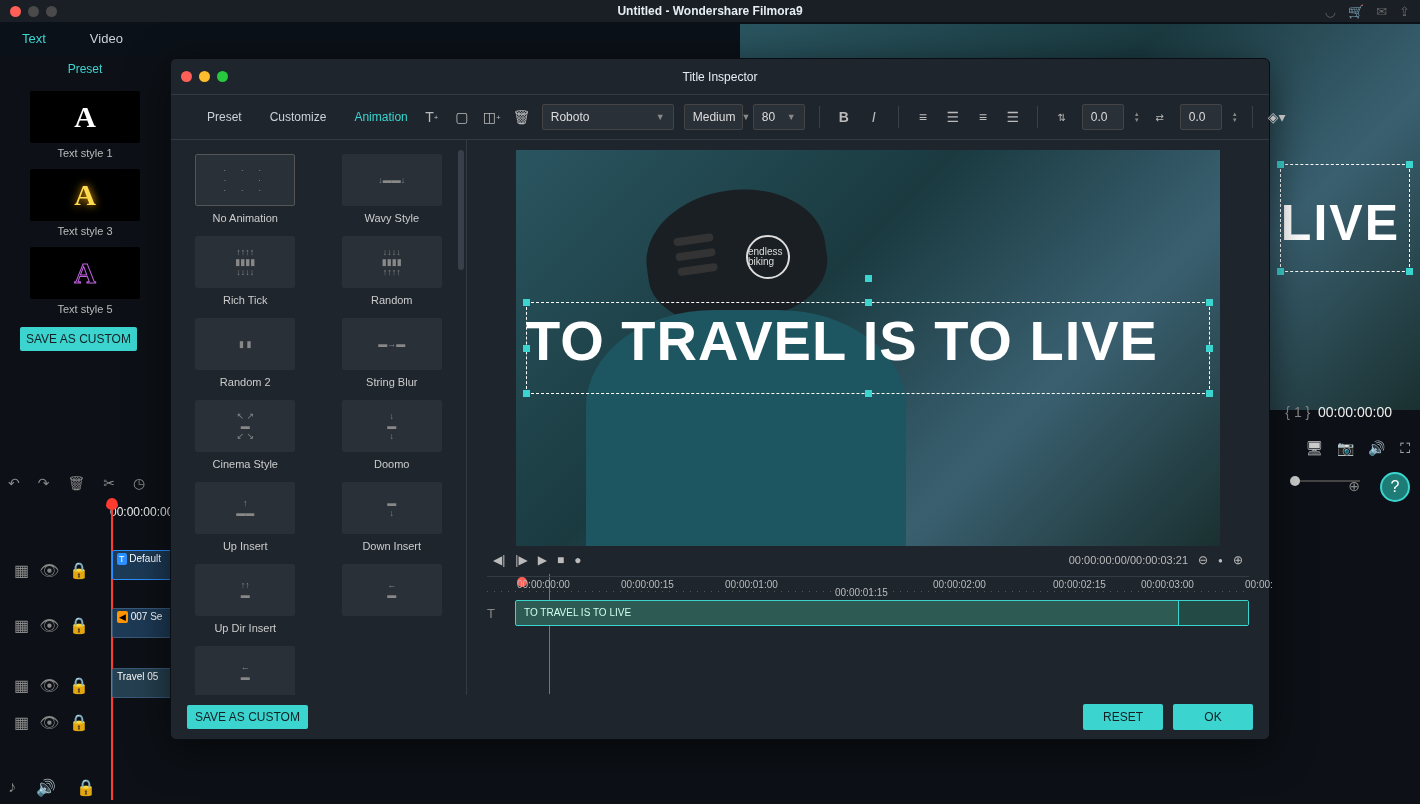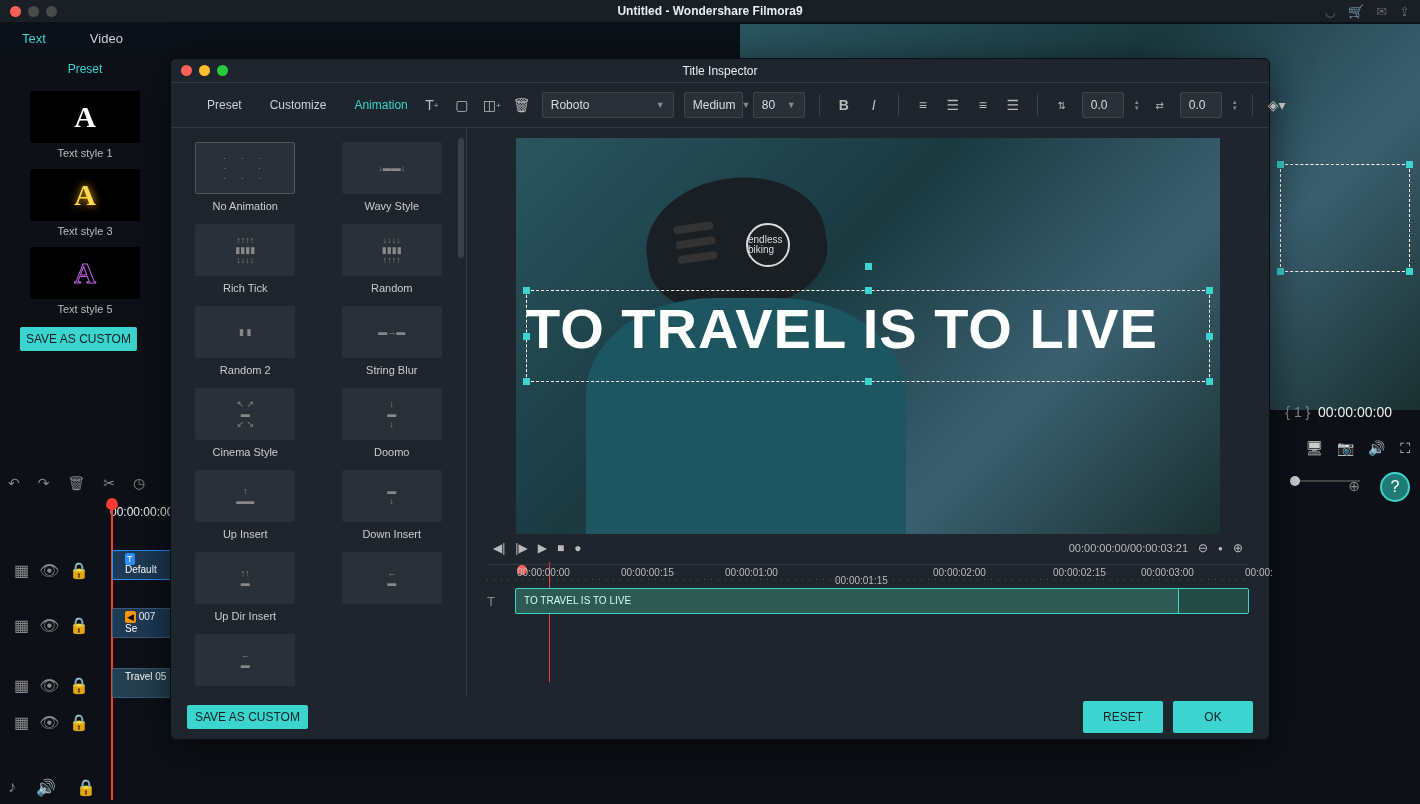--- a/index.html
+++ b/index.html
@@ -28,41 +28,41 @@
 .style-lbl{font-size:11px;color:#bbb}
 
 .save-custom { background:#3bd4cf; color:#142024; font-size:12px; padding:5px 6px; border-radius:2px; display:inline-block; margin:8px 0 0 20px; cursor:pointer; }
 
 .tool-row { position:absolute; left:8px; top:475px; display:flex; gap:18px; align-items:center; color:#888; font-size:14px; }
 .timecode-pill { position:absolute; left:110px; top:505px; color:#eee; font-size:12px; }
 .red-line { position:absolute; left:111px; top:500px; width:2px; height:300px; background:#ff3b30; }
 .red-head { position:absolute; left:106px; top:498px; width:12px; height:12px; background:#ff3b30; border-radius:50% 50% 50% 50% / 60% 60% 40% 40%; }
 .track-row { position:absolute; left:0; height:40px; display:flex; align-items:center; gap:10px; padding-left:14px; color:#888; }
 .tr1{top:550px}.tr2{top:605px}.tr3{top:665px}.tr4{top:702px}
-.clip { position:absolute; left:112px; height:30px; border-radius:2px; font-size:10px; color:#fff; padding:2px 12px; overflow:hidden; border:1px solid #3a5a7a; }
+.clip { position:absolute; left:112px; height:30px; border-radius:2px; font-size:10px; color:#fff; padding:2px 4px; overflow:hidden; border:1px solid #3a5a7a; }
 .clip1{top:550px;width:60px;background:#1d3a56;border-color:#2b8fff}
 .clip2{top:608px;width:60px;background:#1d3a56}
 .clip2 .badge{background:#ff9500;color:#000;font-size:9px;padding:1px 2px;border-radius:2px;display:inline-block}
 .clip3{top:668px;width:230px;background:#254050}
 .bottom-bar{position:absolute;left:8px;top:778px;display:flex;gap:20px;color:#888}
 
 .preview { position:absolute; right:0; top:24px; width:680px; height:386px; background:linear-gradient(135deg,#2a5560 0%,#1a3a40 40%,#3a6070 70%,#1a3030 100%); overflow:hidden; }
 .prev-txt{position:absolute;right:20px;top:170px;font-size:50px;font-weight:800;color:#fff;letter-spacing:2px}
 .prev-box{position:absolute;right:10px;top:140px;width:130px;height:108px;border:1px dashed #fff}
 .prev-handle{width:7px;height:7px;background:#3bd4cf;position:absolute}
 .ph1{left:-4px;top:-4px}.ph2{right:-4px;top:-4px}.ph3{left:-4px;bottom:-4px}.ph4{right:-4px;bottom:-4px}
 .prev-tc{position:absolute;right:28px;top:404px;font-size:14px;color:#eee}
 .prev-btns{position:absolute;right:10px;top:440px;display:flex;gap:14px;color:#ccc;font-size:14px}
 .help{position:absolute;right:10px;top:472px;width:30px;height:30px;border-radius:50%;background:#1d7d76;border:2px solid #3bd4cf;display:flex;align-items:center;justify-content:center;color:#fff}
 .zoom-row{position:absolute;right:60px;top:480px;width:70px;height:2px;background:#444}
 .zoom-dot{width:10px;height:10px;background:#ccc;border-radius:50%;position:absolute;left:0;top:-4px}
 
 
 .dlg { position:absolute; left:170px; top:58px; width:1100px; height:682px; background:#1f252d; border:1px solid #0a0d12; border-radius:6px; box-shadow:0 10px 40px rgba(0,0,0,.6); display:flex; flex-direction:column; }
-.dlg-title-bar{height:24px;display:flex;align-items:center;position:relative;border-bottom:1px solid #353b44}
+.dlg-title-bar{height:36px;display:flex;align-items:center;position:relative;border-bottom:1px solid #353b44}
 .dlg-title{position:absolute;left:50%;transform:translateX(-50%);font-size:12px;color:#e6edf3}
 .dlg-top{height:45px;border-bottom:1px solid #353b44;display:flex;align-items:center}
 .dlg-tabs{display:flex;gap:28px;padding-left:36px;width:296px}
 .dlg-tab{font-size:12px;color:#c9d1d9;cursor:pointer}
 .dlg-tab.active{color:#3bd4cf}
 .tbar{display:flex;align-items:center;gap:10px;padding-left:14px}
 .ticon{width:20px;height:20px;color:#bbb;display:flex;align-items:center;justify-content:center;font-size:14px;cursor:pointer}
 .sel{background:#2a3038;border:1px solid #444;border-radius:2px;height:26px;font-size:12px;color:#ddd;padding:0 8px;display:flex;align-items:center;gap:6px;cursor:pointer}
 .sel .chev{font-size:9px;color:#888;margin-left:auto}
 .numbox{width:52px}
@@ -102,21 +102,21 @@
 .ruler .minline{position:absolute;top:14px;left:0;right:0;height:1px;background:repeating-linear-gradient(90deg,#555 0 1px,transparent 1px 7px)}
 
 .track-area{height:50px;display:flex;align-items:flex-start;gap:8px;padding-top:4px}
 .track-area .ticon2{width:20px;color:#888;font-size:13px;padding-top:6px}
 .clip-bar{flex:1;height:26px;background:#2d5a53;border:1px solid #3bd4cf;border-radius:2px;position:relative;font-size:10px;color:#cfe;padding:6px 8px}
 .clip-bar .grip{position:absolute;right:0;top:0;width:70px;height:100%;background:#234a44;border-left:1px solid #3bd4cf}
 .red2{position:absolute;left:62px;top:0;width:1px;height:120px;background:#ff3b30}
 
 .dlg-foot{height:44px;display:flex;align-items:center;padding:0 16px;gap:10px}
 .dlg-foot .spacer{flex:1}
-.btn{height:32px;padding:0 20px;border-radius:2px;font-size:12px;cursor:pointer;display:flex;align-items:center}
+.btn{height:26px;padding:0 20px;border-radius:2px;font-size:12px;cursor:pointer;display:flex;align-items:center}
 .btn-teal{background:#3bd4cf;color:#142024}
 .btn-save{background:#3bd4cf;color:#142024;height:24px;padding:0 8px}
 </style>
 </head>
 <body>
 
 <div class="app-title-bar">
   <div class="traf">
     <div class="circle r"></div>
     <div class="circle gray"></div>
@@ -197,20 +197,21 @@
   <span>🔒</span>
 </div>
 
 <div class="preview">
   <div class="prev-box">
     <div class="prev-handle ph1"></div>
     <div class="prev-handle ph2"></div>
     <div class="prev-handle ph3"></div>
     <div class="prev-handle ph4"></div>
   </div>
+  <div class="prev-txt">LIVE</div>
 </div>
 <div class="prev-tc"><span style="color:#888">{ </span><span style="color:#888">1</span><span style="color:#888"> }</span>&nbsp;&nbsp;<span>00:00:00:00</span></div>
 <div class="prev-btns">
   <span>🖥</span>
   <span>📷</span>
   <span>🔊</span>
   <span>⛶</span>
 </div>
 <div class="help">?</div>
 <div class="zoom-row">

